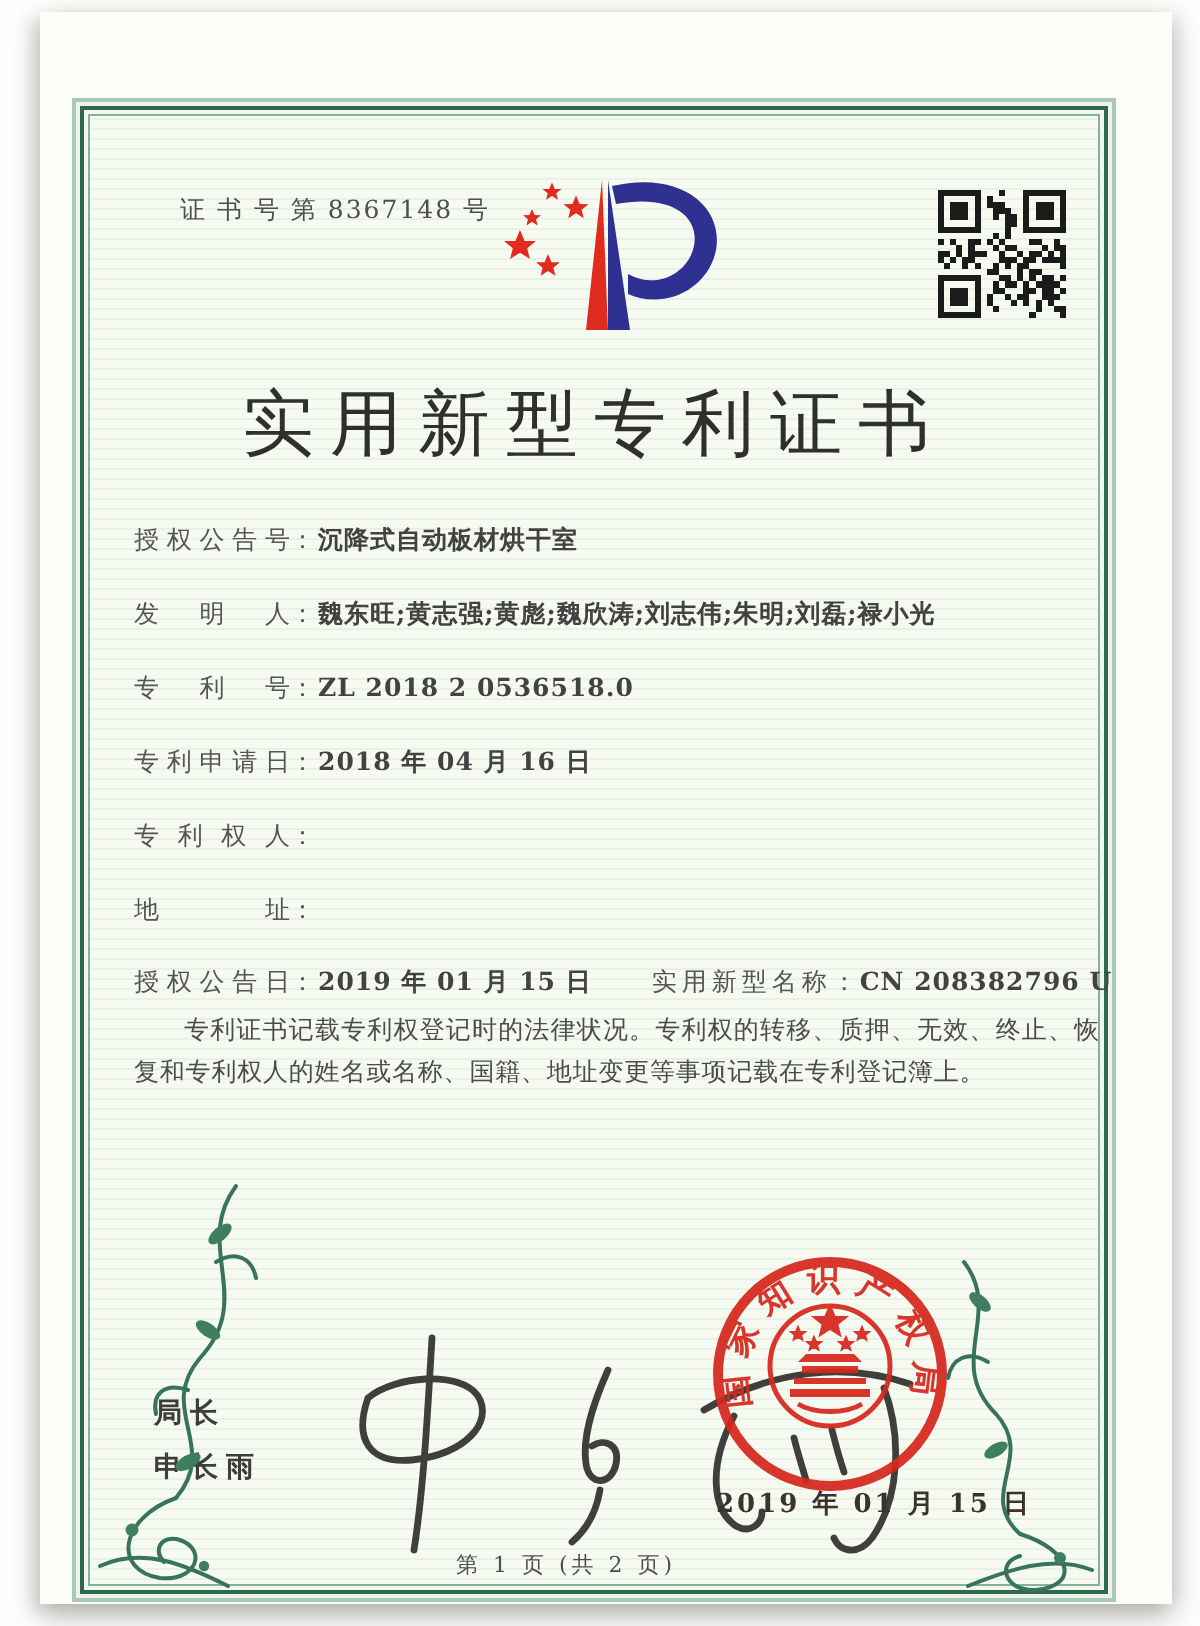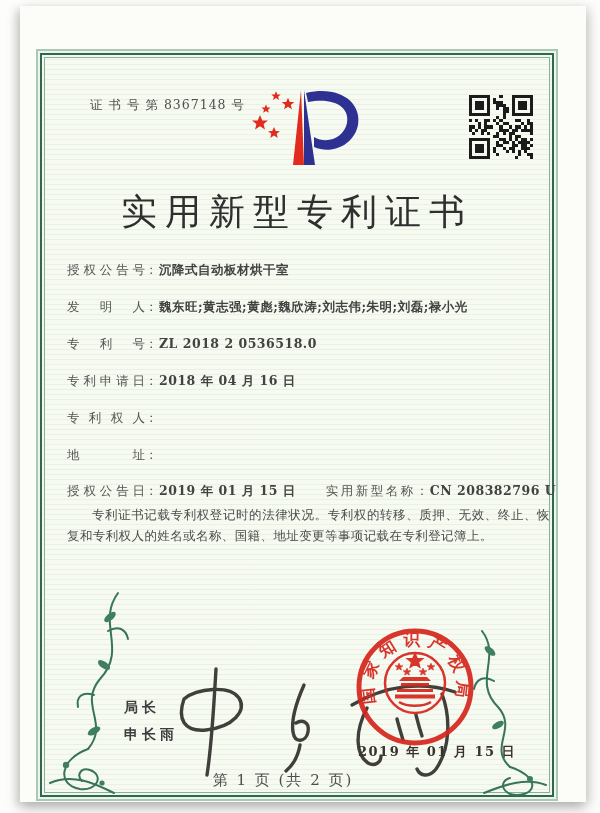--- a/index.html
+++ b/index.html
@@ -25,27 +25,27 @@
   .row { position:absolute; left:0; display:flex; align-items:baseline; white-space:nowrap;
     font-size:12.5px; color:#4a4a4a; }
   .lbl { display:inline-block; width:78px; text-align:justify; text-align-last:justify; color:#555; }
   .cln { display:inline-block; width:14px; color:#555; }
   .val { color:#424242; letter-spacing:.5px;font-weight:bold; }
   .lbl2 { margin-left:30px; letter-spacing:2.5px; color:#555; }
   .paras { position:absolute; left:25px; top:449px; width:483px; font-size:12.5px;
     color:#4c4c4c; line-height:21px; letter-spacing:.4px; text-align:justify; }
   .paras p { text-indent:2em; }
   .signer { position:absolute; left:35px; top:639px; font-size:14px; font-weight:700;
-    color:#3d3d3d; letter-spacing:4px; line-height:27px;margin-left:47px; }
+    color:#3d3d3d; letter-spacing:4px; line-height:27px; }
   .sig { position:absolute; left:112px; top:606px; width:320px; height:124px; }
   .seal { position:absolute; left:307px; top:566px; width:132px; height:132px; opacity:.93; }
   .seal-date { position:absolute; left:316px; top:688px; width:160px; font-size:13px;
     color:#3a322c; letter-spacing:1.5px; font-weight:700; }
   .footer { position:absolute; left:0; bottom:5px; width:482px; text-align:center;
-    font-size:15px; color:#4e4e4e; letter-spacing:2px; }
+    font-size:11px; color:#4e4e4e; letter-spacing:2px; }
   .orn-bl { position:absolute; left:-4px; bottom:-2px; width:96px; height:206px; }
   .orn-br { position:absolute; right:-4px; bottom:-2px; width:88px; height:168px; transform:scaleX(-1); }
 </style>
 </head>
 <body>
 
 <div class="photo">
   <div class="paper">
     <div class="frame">
 

